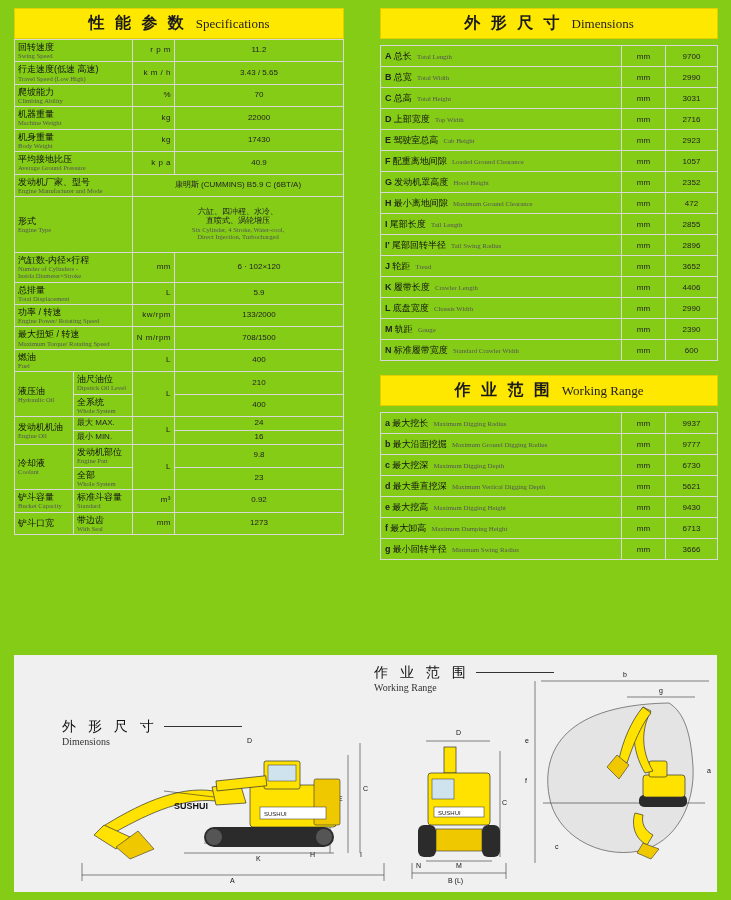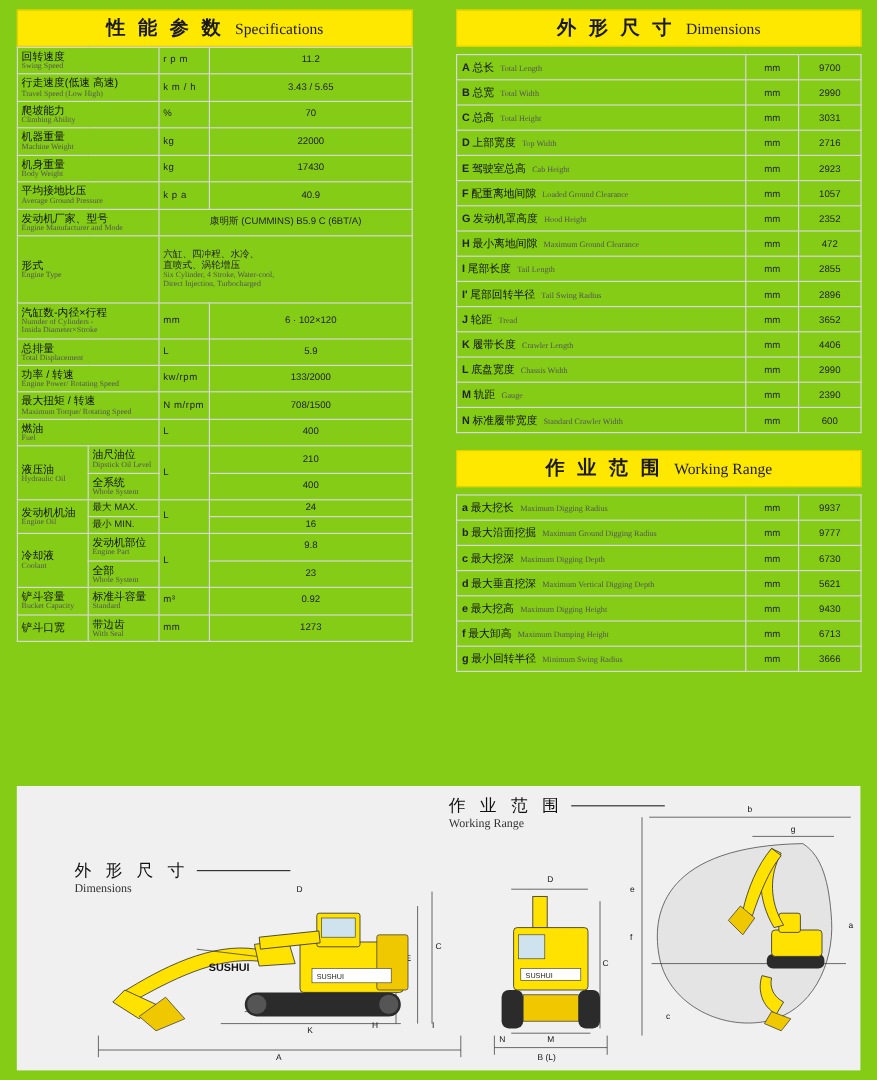--- a/index.html
+++ b/index.html
@@ -53,25 +53,25 @@
   table.spec td {
     border: 1px solid #d8d8d8;
     font-size: 8px;
     color: #222;
     padding: 2px 3px;
     vertical-align: middle;
     line-height: 1.12;
   }
   td.lbl { width: 118px; padding-left: 5px; }
   td.sub { width: 62px; text-align: left; }
-  td.unit { width: 42px; text-align: left; font-size: 8.5px; letter-spacing: .5px;}
+  td.unit { width: 42px; text-align: right; font-size: 8.5px; letter-spacing: .5px;}
   td.val { text-align: center; font-size: 9.5px; }
   .cnt { font-size: 9px; color: #111; display:block; }
   .ent { font-size: 6.6px; color: #555; display:block; font-family:"Liberation Serif", serif; }
-  .multi { font-size: 8.5px; line-height: 1.35; text-align:left; }
+  .multi { font-size: 8.5px; line-height: 1.35; text-align:center; }
   .multi .e { font-size: 6.6px; color:#555; font-family:"Liberation Serif", serif;}
 
   
   .right-col {
     position: absolute;
     left: 380px; top: 8px;
     width: 338px;
   }
   table.dim {
     width: 100%;

